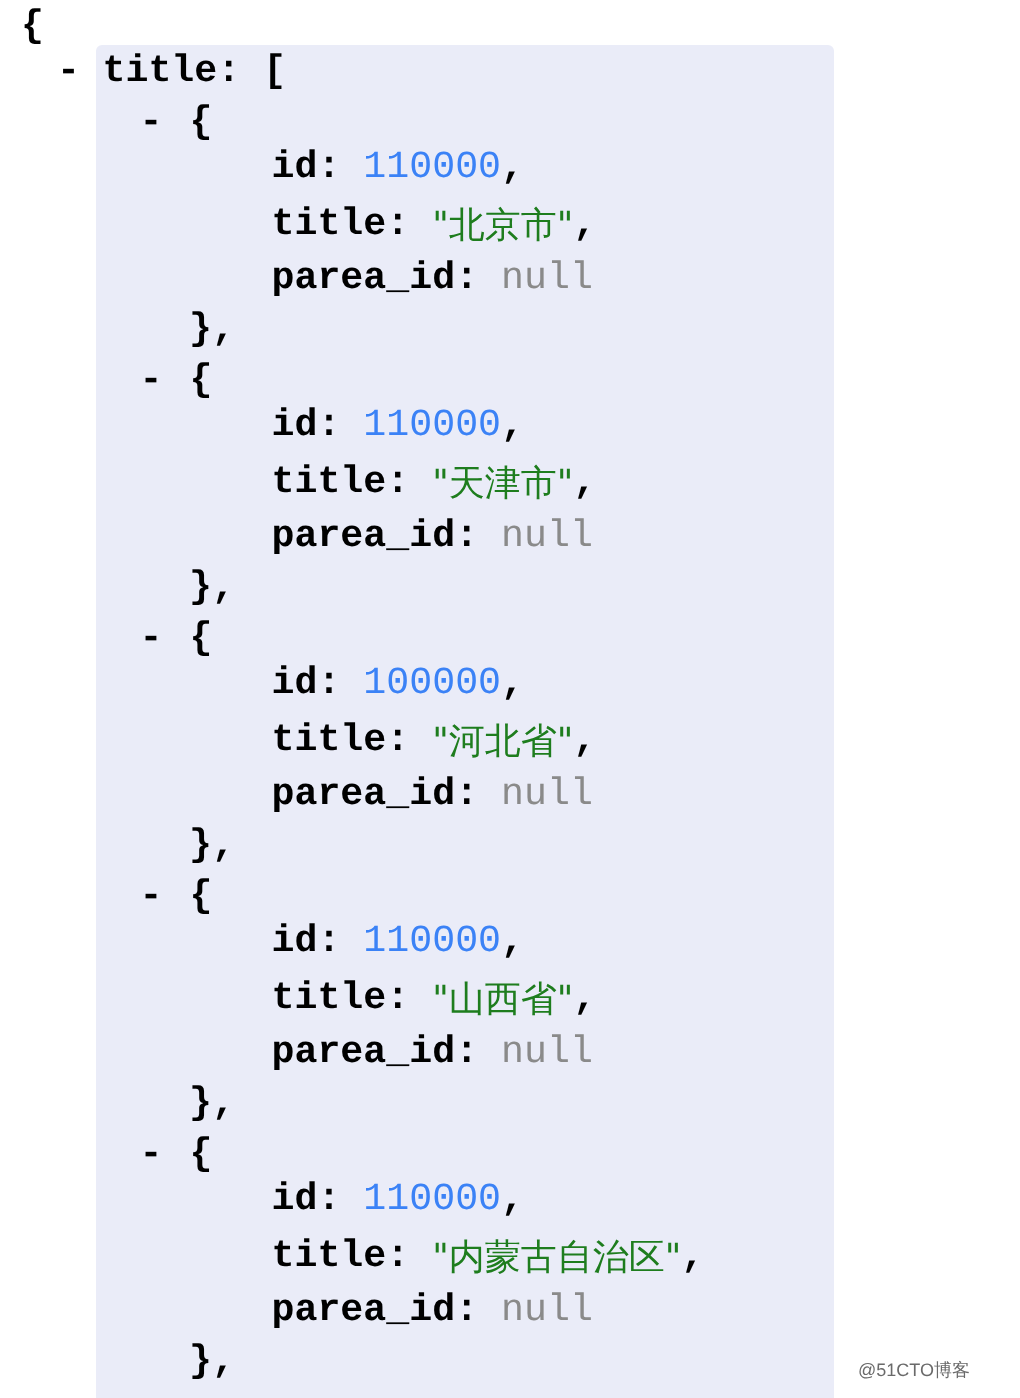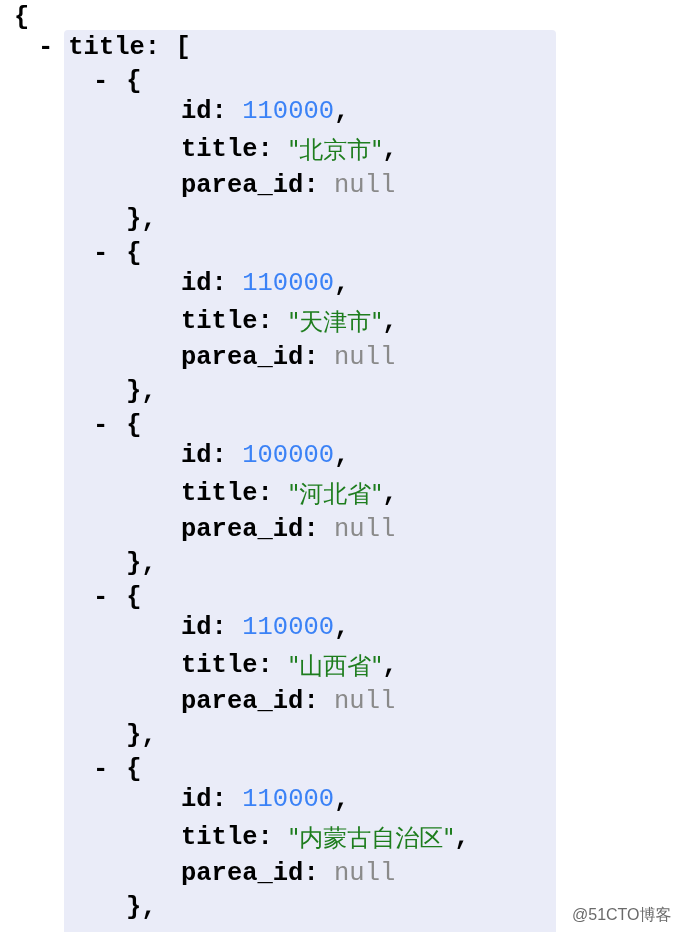--- a/index.html
+++ b/index.html
@@ -40,21 +40,21 @@
   .num { color: #3b82f6; font-weight: normal; }
   .str { color: #1e7d1e; font-weight: normal; }
   .null { color: #8a8a8a; font-weight: normal; }
   .punct { font-weight: bold; }
   .cjk { font-family: "DejaVu Sans", sans-serif; font-size: 24px; }
   .watermark {
     position: absolute;
     left: 572px;
     top: 905px;
     font-family: "Liberation Sans", "DejaVu Sans", sans-serif;
-    font-size: 16px;
+    font-size: 12px;
     color: #6a6a6a;
     white-space: nowrap;
   }
 </style>
 </head>
 <body>
 
 <div>
 
   <div class="line mono" style="left:14px; top:3px;">

